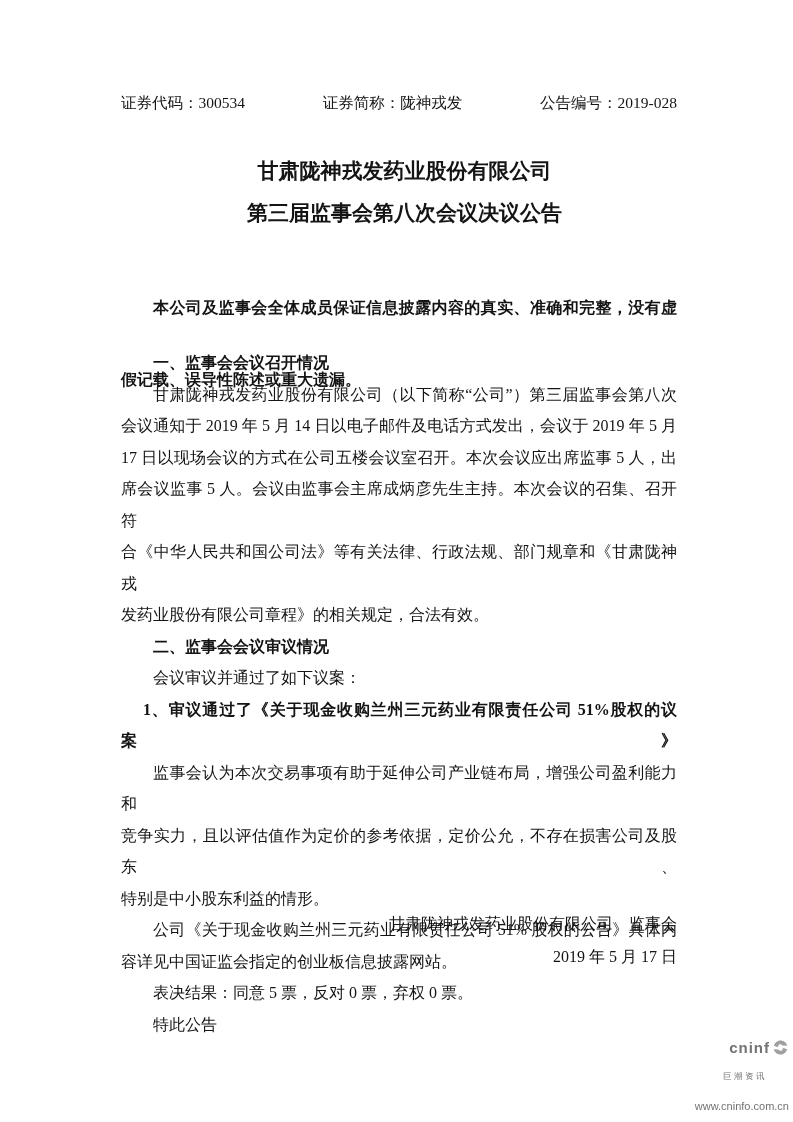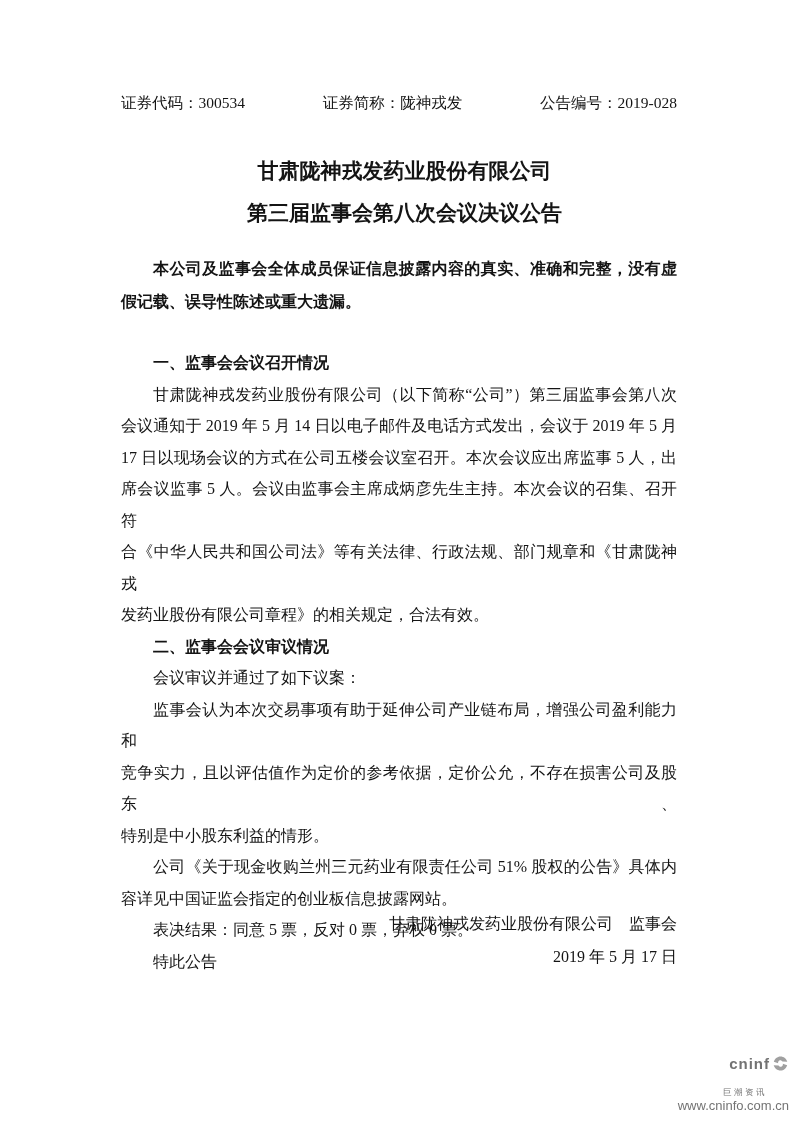--- a/index.html
+++ b/index.html
@@ -38,21 +38,21 @@
     font-size: 16px;
     line-height: 33px;
   }
   .body-text {
     position: absolute;
     top: 347px; left: 121px; right: 116px;
     font-size: 16px;
     line-height: 31.5px;
   }
   .line { min-height: 31.5px; }
-  .pledge .line { min-height: 33px; }
+  .pledge .line { min-height: 33px; margin-top: 39px; }
   .indent { text-indent: 32px; }
   .indent-sm { text-indent: 22px; }
   .bold { font-weight: bold; }
   .fill { text-align: justify; text-align-last: justify; text-justify: inter-character; }
   .signature {
     position: absolute;
     top: 908px; left: 121px; right: 116px;
     text-align: right;
     font-size: 16px;
     line-height: 32.5px;
@@ -69,21 +69,21 @@
     display: flex;
     align-items: center;
     justify-content: flex-end;
     gap: 2px;
     font-weight: bold;
     font-size: 15px;
     letter-spacing: 1px;
   }
   .wm-icon svg { width: 17px; height: 17px; display: block; fill: #a0a0a0; }
   .wm-cn { font-size: 8.5px; letter-spacing: 2.5px; margin-top: 16px; padding-right: 22px; }
-  .wm-url { font-size: 13px; margin-top: 3px; }
+  .wm-url { font-size: 11px; margin-top: 21px; }
 </style>
 </head>
 <body>
 
 <div class="page">
 
   <div class="doc-header">
     <span>证券代码：300534</span>
     <span>证券简称：陇神戎发</span>
     <span>公告编号：2019-028</span>
@@ -102,20 +102,21 @@
   <div class="body-text">
     <div class="line indent bold">一、监事会会议召开情况</div>
     <div class="line indent fill">甘肃陇神戎发药业股份有限公司（以下简称“公司”）第三届监事会第八次</div>
     <div class="line fill">会议通知于 2019 年 5 月 14 日以电子邮件及电话方式发出，会议于 2019 年 5 月</div>
     <div class="line fill">17 日以现场会议的方式在公司五楼会议室召开。本次会议应出席监事 5 人，出</div>
     <div class="line fill">席会议监事 5 人。会议由监事会主席成炳彦先生主持。本次会议的召集、召开符</div>
     <div class="line fill">合《中华人民共和国公司法》等有关法律、行政法规、部门规章和《甘肃陇神戎</div>
     <div class="line">发药业股份有限公司章程》的相关规定，合法有效。</div>
     <div class="line indent bold">二、监事会会议审议情况</div>
     <div class="line indent">会议审议并通过了如下议案：</div>
+    <div class="line indent-sm bold fill">1、审议通过了《关于现金收购兰州三元药业有限责任公司 51%股权的议案》</div>
     <div class="line indent fill">监事会认为本次交易事项有助于延伸公司产业链布局，增强公司盈利能力和</div>
     <div class="line fill">竞争实力，且以评估值作为定价的参考依据，定价公允，不存在损害公司及股东、</div>
     <div class="line">特别是中小股东利益的情形。</div>
     <div class="line indent fill">公司《关于现金收购兰州三元药业有限责任公司 51% 股权的公告》具体内</div>
     <div class="line">容详见中国证监会指定的创业板信息披露网站。</div>
     <div class="line indent">表决结果：同意 5 票，反对 0 票，弃权 0 票。</div>
     <div class="line indent">特此公告</div>
   </div>
 
   <div class="signature">

